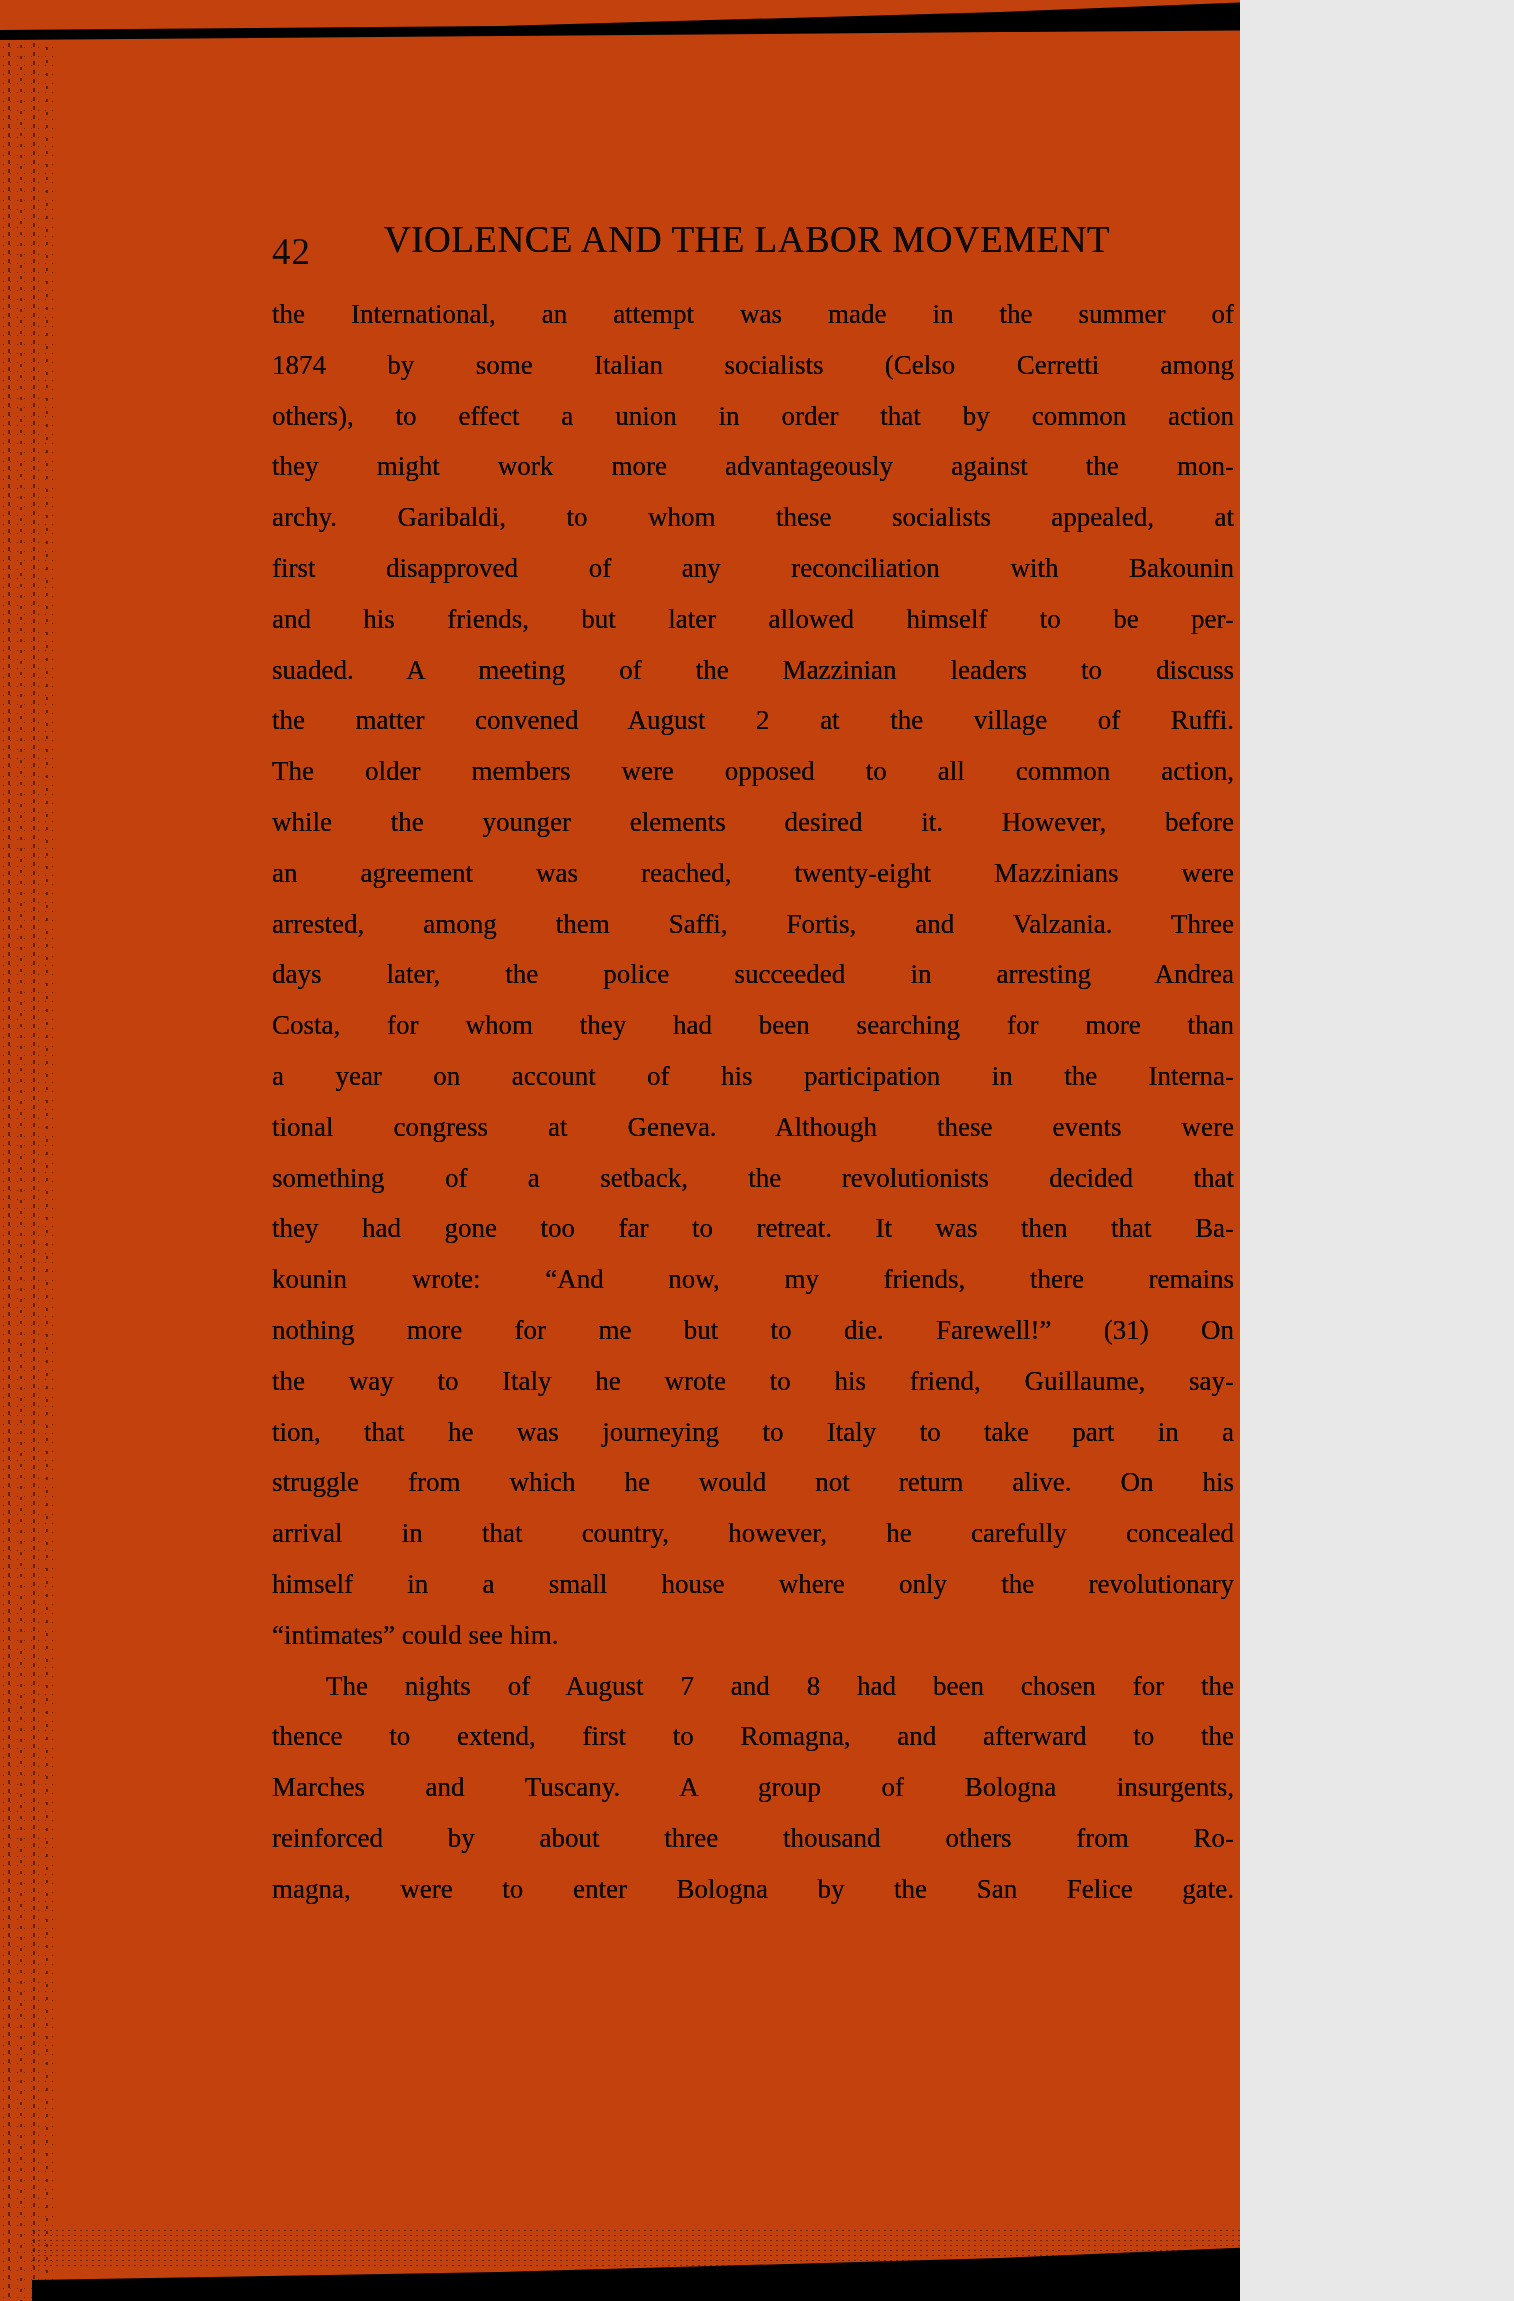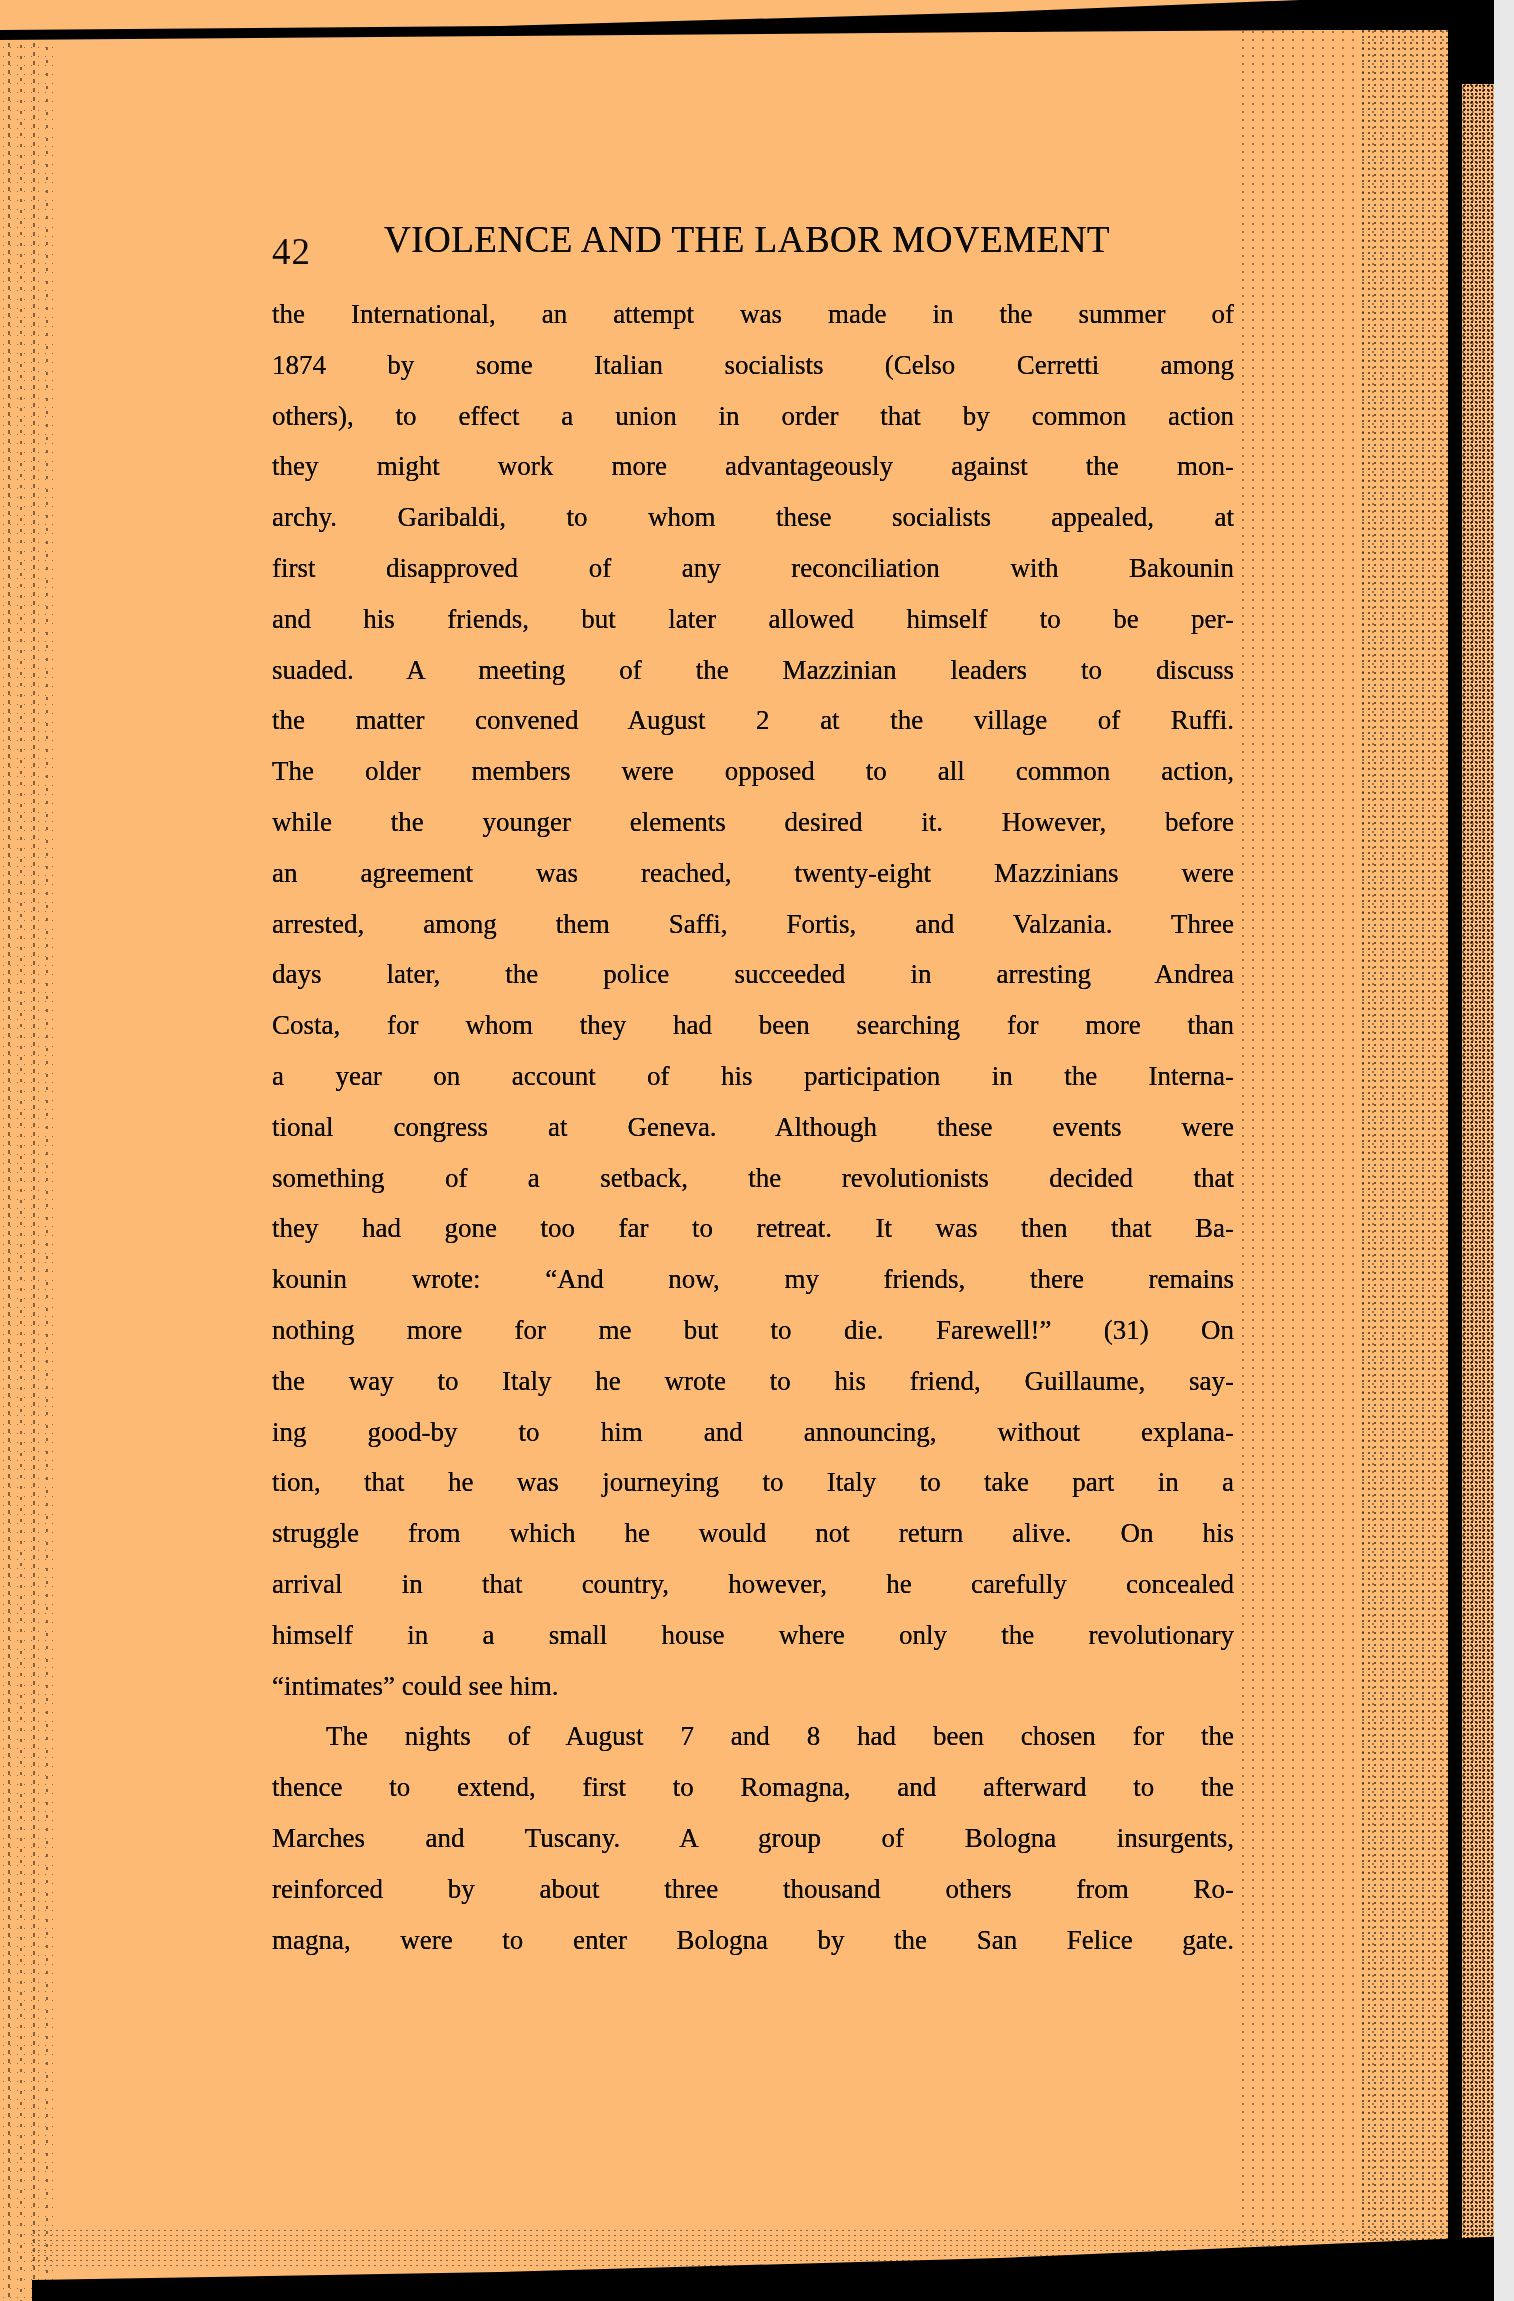--- a/index.html
+++ b/index.html
@@ -1,20 +1,20 @@
 <!DOCTYPE html>
 <html><head>
 <meta charset="utf-8">
 <style>
   html, body { margin: 0; padding: 0; background: #e8e8e8; }
   .page {
     position: relative;
-    width: 1494px;
+    width: 1240px;
     height: 2301px;
-    background: #fdba74;
+    background: #c2410c;
     overflow: hidden;
     font-family: "Liberation Serif", serif;
     color: #0c0c0c;
   }
 
   
   .artifact-svg {
     position: absolute;
     left: 0; top: 0;
     width: 1514px; height: 2301px;
@@ -159,21 +159,20 @@
     <div class="line">arrested, among them Saffi, Fortis, and Valzania.  Three</div>
     <div class="line">days later, the police succeeded in arresting Andrea</div>
     <div class="line">Costa, for whom they had been searching for more than</div>
     <div class="line">a year on account of his participation in the Interna-</div>
     <div class="line">tional congress at Geneva.  Although these events were</div>
     <div class="line">something of a setback, the revolutionists decided that</div>
     <div class="line">they had gone too far to retreat.  It was then that Ba-</div>
     <div class="line">kounin wrote:  “And now, my friends, there remains</div>
     <div class="line">nothing more for me but to die.  Farewell!” (31)  On</div>
     <div class="line">the way to Italy he wrote to his friend, Guillaume, say-</div>
-    <div class="line">ing good-by to him and announcing, without explana-</div>
     <div class="line">tion, that he was journeying to Italy to take part in a</div>
     <div class="line">struggle from which he would not return alive.  On his</div>
     <div class="line">arrival in that country, however, he carefully concealed</div>
     <div class="line">himself in a small house where only the revolutionary</div>
     <div class="line short">“intimates” could see him.</div>
     <div class="line indent">The nights of August 7 and 8 had been chosen for the</div>
     <div class="line">thence to extend, first to Romagna, and afterward to the</div>
     <div class="line">Marches and Tuscany.  A group of Bologna insurgents,</div>
     <div class="line">reinforced by about three thousand others from Ro-</div>
     <div class="line">magna, were to enter Bologna by the San Felice gate.</div>

